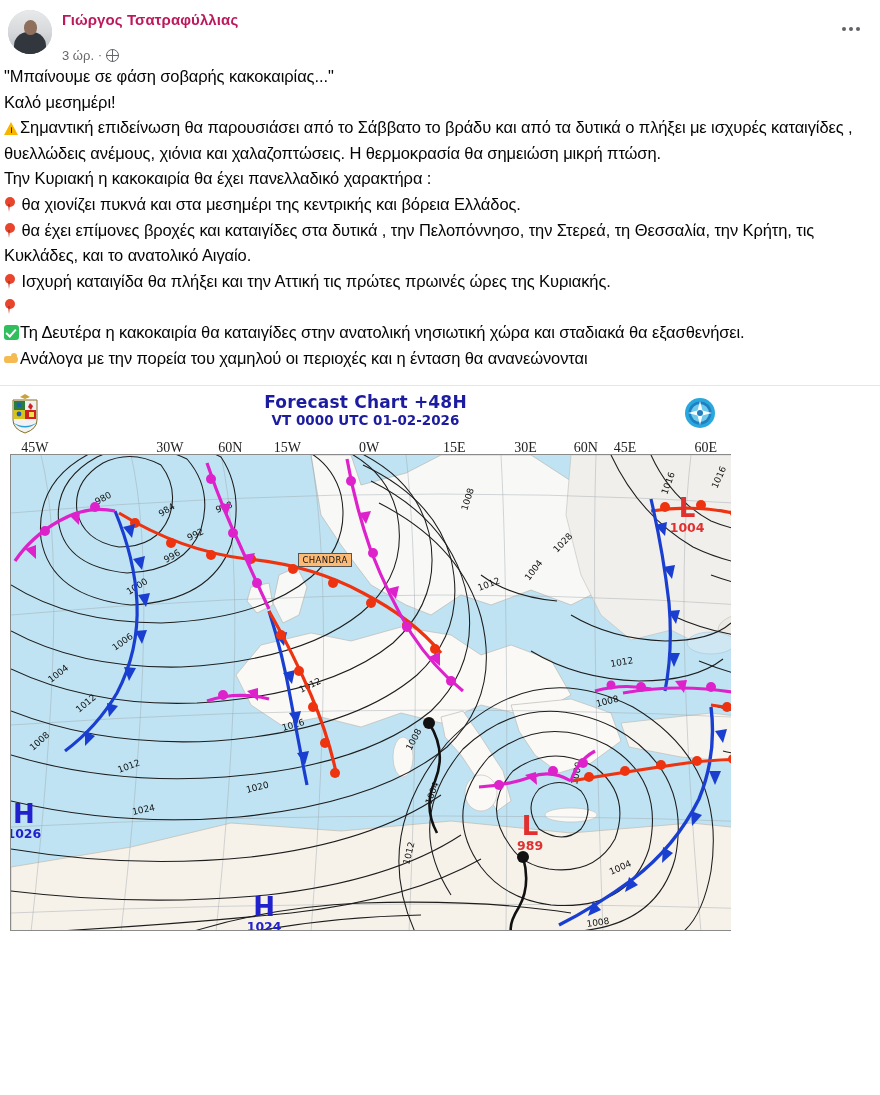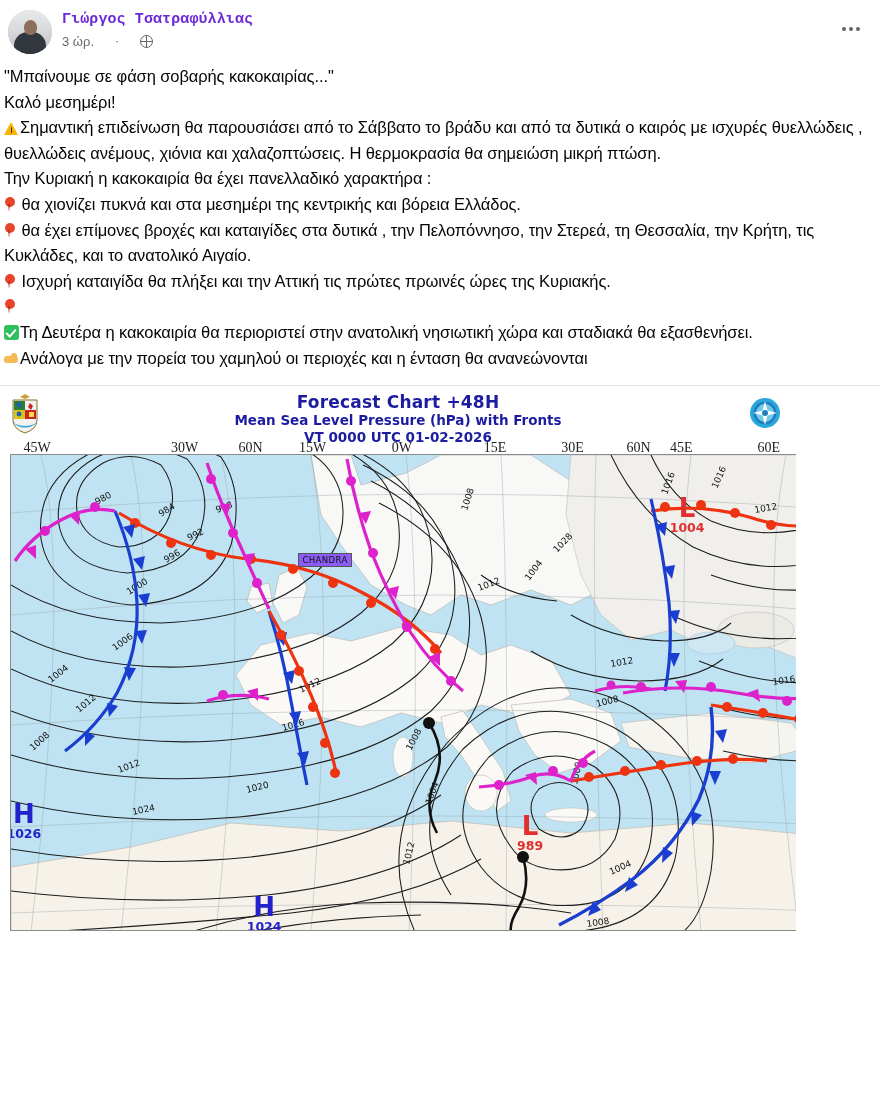--- a/index.html
+++ b/index.html
@@ -65,29 +65,28 @@
   .header-names {
     margin-left: 10px;
     flex: 1 1 auto;
     min-width: 0;
     padding-top: 2px;
   }
   .author-name {
     font-size: 15px;
     font-weight: bold;
     line-height: 20px;
-    color: #6d28d9;
+    color: #be185d;
     letter-spacing: .1px;
-    font-family: Liberation Mono, monospace;
   }
   .meta-row {
     display: flex;
     align-items: center;
-    gap: 21px;
-    margin-top: 3px;
+    gap: 4px;
+    margin-top: 17px;
     font-size: 13px;
     line-height: 17px;
     color: #65676b;
   }
   .meta-dot {
     color: #65676b;
     font-size: 12px;
   }
   .globe-icon {
     display: inline-block;
@@ -234,21 +233,21 @@
 
   .divider {
     height: 1px;
     background: #e4e6eb;
     margin: 14px 0 0 0;
   }
 
   
   .chart-wrap {
     position: relative;
-    width: 796px;
+    width: 731px;
     height: 545px;
     background: #ffffff;
     overflow: hidden;
   }
   .chart-titles {
     position: absolute;
     left: 0; right: 0; top: 6px;
     text-align: center;
     color: #1c1ca0;
     font-family: "DejaVu Sans", sans-serif;
@@ -319,21 +318,21 @@
     font-size: 12.5px;
     font-weight: bold;
     display: block;
     margin-top: 1px;
   }
   .press-H .glyph, .press-H .val { color: #2222cc; }
   .press-L .glyph, .press-L .val { color: #e03030; }
 
   .storm-name {
     position: absolute;
-    background: #8b5cf6;
+    background: #fdba74;
     border: 1px solid #555;
     font-family: "DejaVu Sans", sans-serif;
     font-size: 8.5px;
     letter-spacing: .4px;
     padding: 1px 3px;
     color: #111;
   }
 </style>
 </head>
 <body>
@@ -355,27 +354,27 @@
   <div class="more-btn">
     <span></span>
     <span></span>
     <span></span>
   </div>
 </div>
 
 <div class="post-text">
   <p>"Μπαίνουμε σε φάση σοβαρής κακοκαιρίας..."</p>
   <p>Καλό μεσημέρι!</p>
-  <p><span class="em em-warn"></span><span>Σημαντική επιδείνωση θα παρουσιάσει από το Σάββατο το βράδυ και από τα δυτικά ο καιρός με ισχυρές θυελλώδεις , θυελλώδεις ανέμους, χιόνια και χαλαζοπτώσεις. Η θερμοκρασία θα σημειώση μικρή πτώση.</span></p>
+  <p><span class="em em-warn"></span><span>Σημαντική επιδείνωση θα παρουσιάσει από το Σάββατο το βράδυ και από τα δυτικά ο πλήξει με ισχυρές καταιγίδες , θυελλώδεις ανέμους, χιόνια και χαλαζοπτώσεις. Η θερμοκρασία θα σημειώση μικρή πτώση.</span></p>
   <p>Την Κυριακή η κακοκαιρία θα έχει πανελλαδικό χαρακτήρα :</p>
   <p><span class="em em-pin"></span> <span>θα χιονίζει πυκνά και στα μεσημέρι της κεντρικής και βόρεια Ελλάδος.</span></p>
   <p><span class="em em-pin"></span> <span>θα έχει επίμονες βροχές και καταιγίδες στα δυτικά , την Πελοπόννησο, την Στερεά, τη Θεσσαλία, την Κρήτη, τις Κυκλάδες,  και το ανατολικό Αιγαίο.</span></p>
   <p><span class="em em-pin"></span> <span>Ισχυρή καταιγίδα θα πλήξει και την Αττική τις πρώτες πρωινές ώρες της Κυριακής.</span></p>
   <p><span class="em em-pin"></span> </p>
-  <p><span class="em em-check"></span><span>Τη Δευτέρα η κακοκαιρία θα περιοριστεί στην ανατολική νησιωτική χώρα και σταδιακά θα εξασθενήσει.</span></p>
+  <p><span class="em em-check"></span><span>Τη Δευτέρα η κακοκαιρία θα καταιγίδες στην ανατολική νησιωτική χώρα και σταδιακά θα εξασθενήσει.</span></p>
   <p><span class="em em-point"></span><span>Ανάλογα με την πορεία του χαμηλού οι περιοχές και η ένταση θα ανανεώνονται</span></p>
 </div>
 
 <div class="divider"></div>
 
 <div class="chart-wrap">
 
   <svg class="logo-left" viewBox="0 0 34 42">
     <path d="M17 2 L22 5 L17 7 L12 5 Z" fill="#caa23a"></path>
     <path d="M5 8 h24 v20 q0 9 -12 13 q-12 -4 -12 -13 Z" fill="#f2f2f2" stroke="#8a7020" stroke-width="1"></path>
@@ -385,21 +384,20 @@
     <rect x="17" y="18" width="11" height="9" fill="#cc2222"></rect>
     <circle cx="11" cy="13" r="2.4" fill="#1b5fb0"></circle>
     <circle cx="11" cy="22" r="2.4" fill="#1b5fb0"></circle>
     <path d="M22 11 l3 3 -2 4 -3 -3 Z" fill="#cc2222"></path>
     <path d="M21 20 h5 v5 h-5 Z" fill="#f5e04a"></path>
     <path d="M4 30 q13 8 26 0 q-13 11 -26 0 Z" fill="#2a9fd6"></path>
   </svg>
 
   <div class="chart-titles">
     <div class="chart-title-main">Forecast Chart +48H</div>
-    <div class="chart-title-sub">Mean Sea Level Pressure (hPa) with Fronts</div>
     <div class="chart-title-vt">VT 0000 UTC 01-02-2026</div>
   </div>
 
   <svg class="logo-right" viewBox="0 0 34 34">
     <circle cx="17" cy="17" r="15" fill="#29a8dd"></circle>
     <circle cx="17" cy="17" r="11.5" fill="#1f7fc0"></circle>
     <circle cx="17" cy="17" r="9" fill="#6fc9ea"></circle>
     <path d="M17 5 L19.5 14.5 L29 17 L19.5 19.5 L17 29 L14.5 19.5 L5 17 L14.5 14.5 Z" fill="#ffffff" opacity="0.95"></path>
     <circle cx="17" cy="17" r="3" fill="#1f7fc0"></circle>
   </svg>

